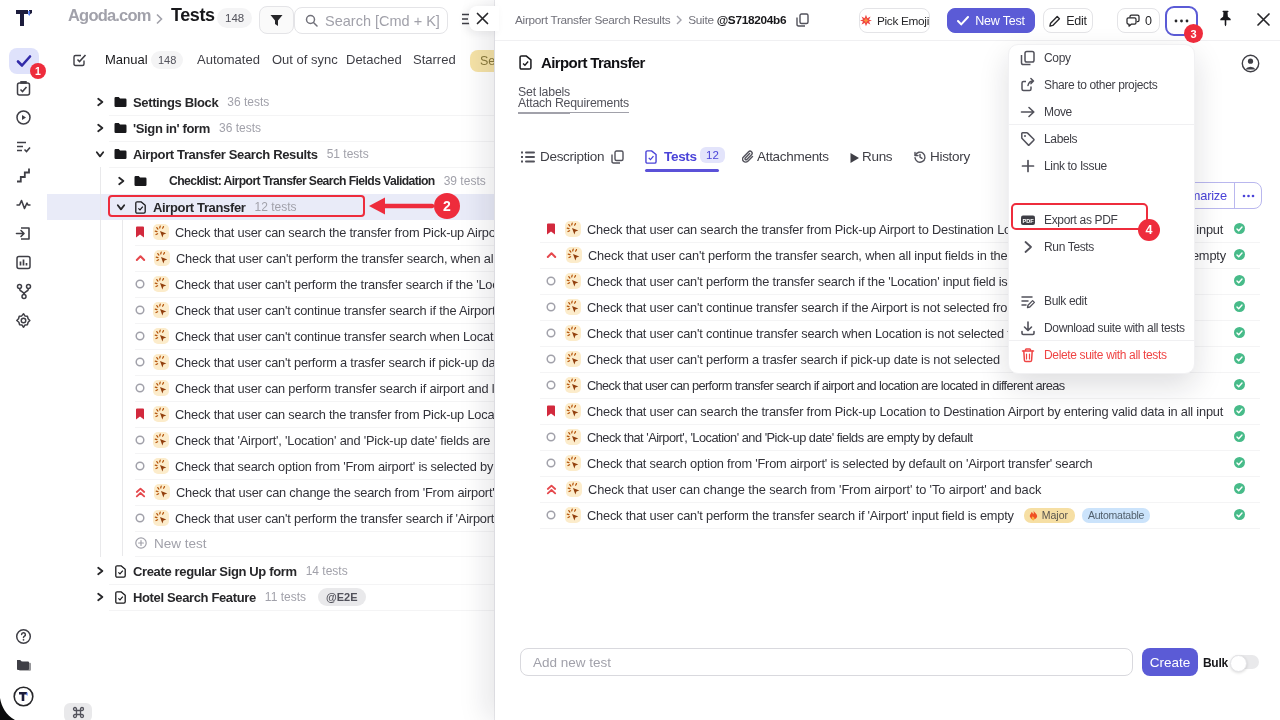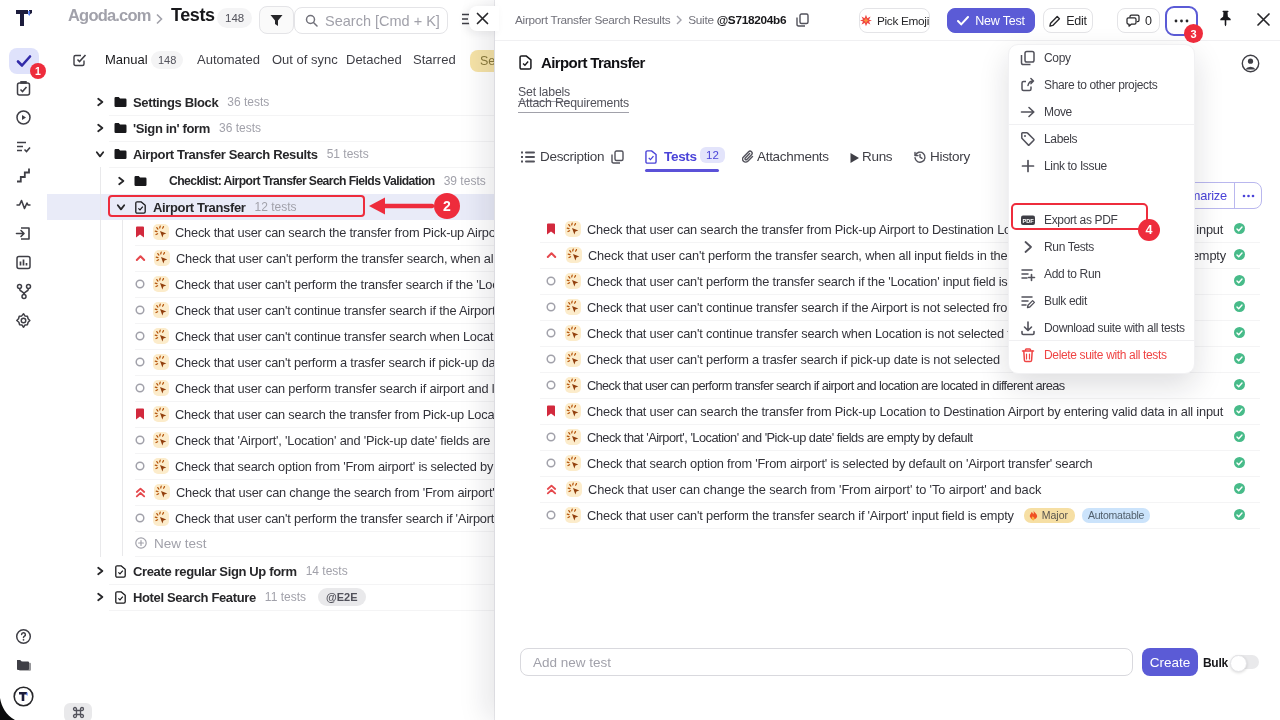--- a/index.html
+++ b/index.html
@@ -521,21 +521,21 @@
       <path d="M4.2.8h4.6q.7 0 .7.7t-.7.7h-.3l.4 4.6 2.3 1.7q.5.4.5 1v.7H7.3v4.3q0 .6-.4 1.2l-.4.6-.4-.6q-.4-.6-.4-1.2v-4.3H1.3v-.7q0-.6.5-1l2.3-1.7.4-4.6h-.3q-.7 0-.7-.7t.7-.7z"></path>
     </svg>
 <svg class="abs" style="left:761px;top:12px" width="15" height="15" viewBox="0 0 15 15" fill="none" stroke="#27272a" stroke-width="1.7" stroke-linecap="round">
       <path d="M2 2l11 11M13 2L2 13"></path>
     </svg>
 <svg class="abs" style="left:24px;top:55px" width="13" height="15" viewBox="0 0 11 13" fill="none" stroke="#18181b" stroke-width="1.3">
       <path d="M.8 2.2Q.8.8 2.2.8H6l4.2 3.4v6.6q0 1.4-1.4 1.4H2.2Q.8 12.2.8 10.8z" stroke-linejoin="round"></path>
       <path d="M3.4 7.3l1.6 1.6 2.8-3.2" stroke-width="1.2"></path>
     </svg>
 <div class="abs" style="left:46px;top:54px;font-size:15px;font-weight:700;color:#101014;letter-spacing:-.6px">Airport Transfer</div>
-<div class="abs" style="left:23px;top:85px;font-size:12.3px;color:#52525b;letter-spacing:-.2px;border-bottom:1px solid #a1a1aa;padding-bottom:2px">Set labels</div>
+<div class="abs" style="left:23px;top:85px;font-size:12.3px;color:#52525b;letter-spacing:-.2px;border-bottom:1px solid #a1a1aa;padding-bottom:14px">Set labels</div>
 <div class="abs" style="left:23px;top:96px;font-size:12.3px;color:#52525b;letter-spacing:-.2px;border-bottom:1px solid #a1a1aa;padding-bottom:2px">Attach Requirements</div>
 <div class="abs" style="left:26px;top:151px">
       <svg width="14" height="12" viewBox="0 0 14 12" fill="#52525b">
         <rect x="0" y="0.5" width="2" height="2"></rect>
         <rect x="4" y="0.5" width="10" height="2" rx="1"></rect>
         <rect x="0" y="5" width="2" height="2"></rect>
         <rect x="4" y="5" width="10" height="2" rx="1"></rect>
         <rect x="0" y="9.5" width="2" height="2"></rect>
         <rect x="4" y="9.5" width="10" height="2" rx="1"></rect>
       </svg>
@@ -953,29 +953,20 @@
       <span class="mtext" style="color:#3f3f46">Export as PDF</span>
     </div>
 <div class="mitem" style="top:188px">
       <span class="micon">
         <svg viewBox="0 0 16 16" width="16" height="16" fill="none" stroke="#52525b" stroke-width="1.8" stroke-linecap="round" stroke-linejoin="round">
           <path d="M5.5 3l5.5 5-5.5 5"></path>
         </svg>
       </span>
       <span class="mtext" style="color:#3f3f46">Run Tests</span>
     </div>
-<div class="mitem" style="top:215px">
-      <span class="micon">
-        <svg viewBox="0 0 16 16" width="16" height="16" fill="none" stroke="#52525b" stroke-width="1.5" stroke-linecap="round">
-          <path d="M2 4h10M2 8h6M2 12h5"></path>
-          <path d="M11.5 8.5v6M8.5 11.5h6" stroke-width="1.6"></path>
-        </svg>
-      </span>
-      <span class="mtext" style="color:#3f3f46">Add to Run</span>
-    </div>
 <div class="mitem" style="top:242px">
       <span class="micon">
         <svg viewBox="0 0 16 16" width="16" height="16" fill="none" stroke="#52525b" stroke-width="1.5" stroke-linecap="round">
           <path d="M2 4h10M2 8h6M2 12h4"></path>
           <path d="M12.6 7.6l1.8 1.8-4.6 4.6-2.3.5.5-2.3z" stroke-width="1.3" stroke-linejoin="round"></path>
         </svg>
       </span>
       <span class="mtext" style="color:#3f3f46">Bulk edit</span>
     </div>
 <div class="mitem" style="top:269px">

